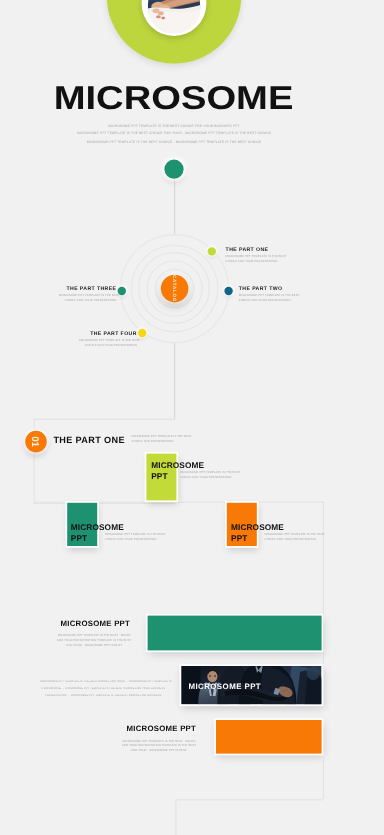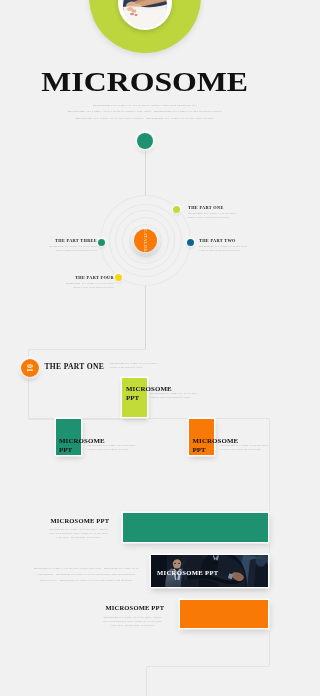--- a/index.html
+++ b/index.html
@@ -1,17 +1,17 @@
 <!DOCTYPE html>
 <html><head>
 <meta charset="utf-8">
 <style>
   html,body{margin:0;padding:0;}
   body{width:290px;height:696px;background:#f1f1f1;font-family:"Liberation Sans",sans-serif;overflow:hidden;position:relative;-webkit-font-smoothing:antialiased;}
-  .page{position:absolute;left:0;top:0;width:290px;height:677px;font-family:Liberation Serif, serif;}
+  .page{position:absolute;left:0;top:0;width:290px;height:677px;}
 
   
   .hero-circle{position:absolute;left:89px;top:-59px;width:112px;height:112px;border-radius:50%;background:#bdd63e;box-shadow:0 2px 6px rgba(0,0,0,.10);}
   .hero-ring{position:absolute;left:118px;top:-24px;width:54px;height:54px;border-radius:50%;background:#fff;box-shadow:0 2px 5px rgba(0,0,0,.16);}
   .hero-photo{position:absolute;left:123px;top:-16px;width:44px;height:44px;border-radius:50%;overflow:hidden;}
   .hero-photo svg{display:block;}
 
   .title{position:absolute;left:0;top:67px;width:290px;text-align:center;font-size:27.6px;font-weight:bold;letter-spacing:0px;color:#111;line-height:30px;}
   .title span{display:inline-block;transform:scaleX(1.153);transform-origin:center;}
 

